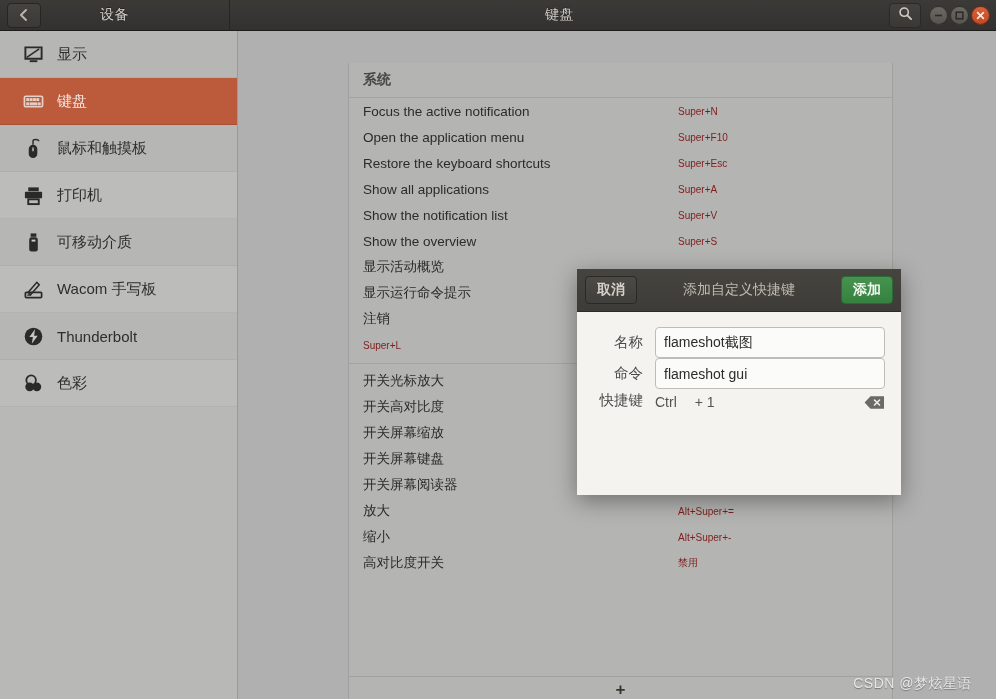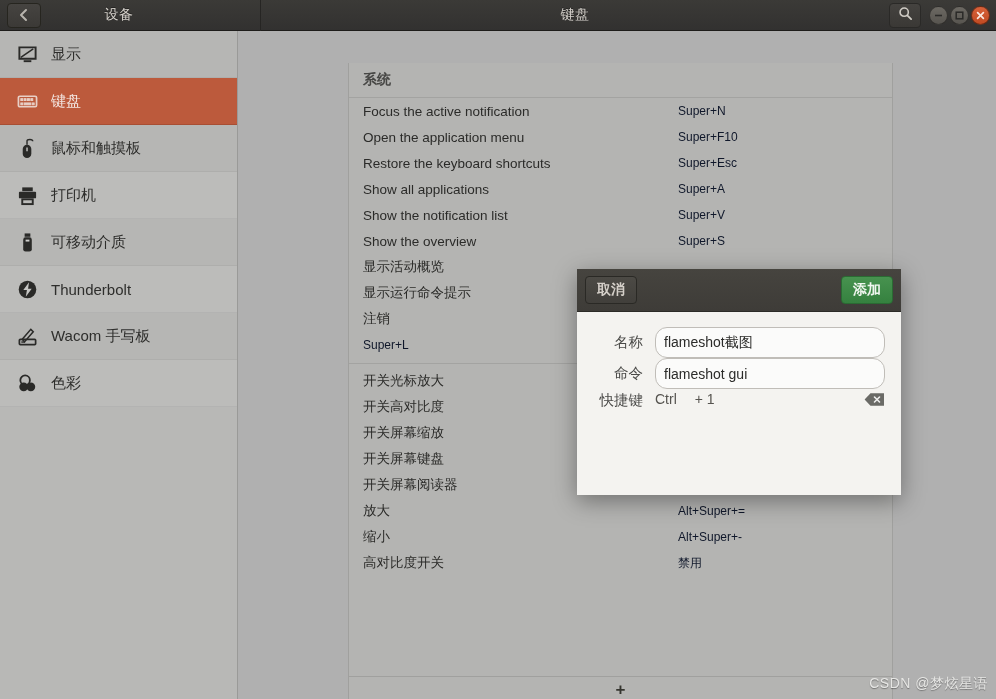--- a/index.html
+++ b/index.html
@@ -22,21 +22,21 @@
   .titlebar {
     position: absolute;
     left: 0; top: 0;
     width: 996px; height: 31px;
     background: linear-gradient(#3b3a37, #323130);
     border-bottom: 1px solid #1d1c1a;
     display: flex;
     align-items: center;
   }
   .tb-left {
-    width: 261px; height: 31px;
+    width: 230px; height: 31px;
     position: relative;
     display: flex; align-items: center;
     border-right: 1px solid #262523;
   }
   .back-btn {
     position: absolute;
     left: 7px; top: 3px;
     width: 34px; height: 25px;
     border: 1px solid #26251f;
     border-radius: 4px;
@@ -98,21 +98,21 @@
     position: absolute;
     left: 0; top: 31px;
     width: 238px; height: 668px;
     background: #b8b8b6;
     border-right: 1px solid #9a9a98;
     overflow: hidden;
   }
   .side-item {
     height: 47px;
     display: flex; align-items: center;
-    padding-left: 14px;
+    padding-left: 20px;
     cursor: pointer;
     border-bottom: 1px solid rgba(0,0,0,0.045);
   }
   .side-item:nth-child(odd) { background: #b6b6b4; }
   .side-item:nth-child(even) { background: #bcbcba; }
   .side-item.active {
     background: #bc5a3c;
     border-bottom: 1px solid #a84e33;
   }
   .side-icon {
@@ -169,22 +169,22 @@
   }
   .row-name {
     flex: 1;
     font-size: 13.5px;
     color: #2b2b29;
     white-space: nowrap;
     overflow: hidden;
   }
   .row-accel {
     width: 200px;
-    font-size: 12px;
-    color: #0f172a;
+    font-size: 10px;
+    color: #7f1d1d;
     white-space: nowrap;
   }
   .group-sep {
     height: 1px;
     background: #a3a3a1;
     margin: 5px 0 4px 0;
   }
   .add-bar {
     position: absolute;
     left: 109px; top: 645px;
@@ -257,29 +257,29 @@
     text-align: right;
     padding-right: 12px;
     font-size: 14.5px;
     color: #4a4a48;
   }
   .field-input {
     flex: 1;
     height: 31px;
     background: #fbfbfa;
     border: 1px solid #c0bdb8;
-    border-radius: 12px;
+    border-radius: 4px;
     padding: 0 8px;
     font-size: 14px;
     color: #2b2b29;
     font-family: "Liberation Sans", "DejaVu Sans", sans-serif;
     outline: none;
   }
   .accel-row {
-    display: flex; align-items: flex-start;
+    display: flex; align-items: flex-end;
     margin-top: 2px;
   }
   .accel-label {
     width: 62px;
     text-align: right;
     padding-right: 12px;
     font-size: 14.5px;
     color: #4a4a48;
   }
   .accel-mod {
@@ -292,21 +292,21 @@
   .accel-clear {
     margin-left: auto;
     width: 22px; height: 16px;
     display: flex; align-items: center; justify-content: center;
     cursor: pointer;
   }
 
   
   .watermark {
     position: absolute;
-    right: 8px; bottom: 6px;
+    right: 24px; bottom: 6px;
     font-size: 14px;
     color: #e6e6e4;
     text-shadow: 0 1px 1px rgba(0,0,0,.35);
     letter-spacing: .5px;
     pointer-events: none;
   }
 </style>
 </head>
 <body>
 
@@ -413,39 +413,39 @@
               <rect x="8" y="1.5" width="6" height="3.5" fill="#2a2a28"></rect>
               <rect x="6.5" y="5.5" width="9" height="15" rx="2.5" fill="#2a2a28"></rect>
               <rect x="9" y="8" width="4" height="2" fill="#cfcfcd"></rect>
             </svg>
           </span>
           <span class="side-label">可移动介质</span>
         </div>
         <div class="side-item">
           <span class="side-icon" style="color: rgb(42, 42, 40);">
             <svg width="21" height="21" viewBox="0 0 22 22">
-              <circle cx="11" cy="11" r="9.2" fill="#2a2a28"></circle>
-              <path d="M12.6 3.5 L6.6 11.6 H10.4 L9.2 18.5 L15.4 10.2 H11.6 Z" fill="#c6c6c4"></path>
-            </svg>
-          </span>
-          <span class="side-label">Thunderbolt</span>
-        </div>
-        <div class="side-item">
-          <span class="side-icon" style="color: rgb(42, 42, 40);">
-            <svg width="21" height="21" viewBox="0 0 22 22">
               <rect x="2.5" y="14" width="17" height="5.5" rx="1" fill="none" stroke="#2a2a28" stroke-width="1.8"></rect>
               <path d="M5.5 14 L14.5 3.5 L17 6 L8 16.5 Z" fill="none" stroke="#2a2a28" stroke-width="1.6"></path>
               <line x1="4.5" y1="16.8" x2="8.5" y2="16.8" stroke="#2a2a28" stroke-width="1.5"></line>
             </svg>
           </span>
           <span class="side-label">Wacom 手写板</span>
         </div>
         <div class="side-item">
           <span class="side-icon" style="color: rgb(42, 42, 40);">
             <svg width="21" height="21" viewBox="0 0 22 22">
+              <circle cx="11" cy="11" r="9.2" fill="#2a2a28"></circle>
+              <path d="M12.6 3.5 L6.6 11.6 H10.4 L9.2 18.5 L15.4 10.2 H11.6 Z" fill="#c6c6c4"></path>
+            </svg>
+          </span>
+          <span class="side-label">Thunderbolt</span>
+        </div>
+        <div class="side-item">
+          <span class="side-icon" style="color: rgb(42, 42, 40);">
+            <svg width="21" height="21" viewBox="0 0 22 22">
               <circle cx="8.5" cy="7.5" r="5" fill="none" stroke="#2a2a28" stroke-width="1.9"></circle>
               <circle cx="7" cy="14.5" r="4.6" fill="#2a2a28"></circle>
               <circle cx="14.5" cy="14.5" r="4.6" fill="#2a2a28"></circle>
             </svg>
           </span>
           <span class="side-label">色彩</span>
         </div>
       </div>
     <div class="side-rest"></div>
   </div>
@@ -529,20 +529,21 @@
         </div>
     </div>
 
     <div class="add-bar">
       <span class="plus">+</span>
     </div>
 
     <div class="dialog">
       <div class="dlg-head">
         <div class="dlg-btn dlg-cancel">取消</div>
+        <div class="dlg-title">添加自定义快捷键</div>
         <div class="dlg-btn dlg-add">添加</div>
       </div>
 
       <div class="dlg-body">
         <div class="field-row">
           <div class="field-label">名称</div>
           <input class="field-input" type="text" value="flameshot截图" style="">
         </div>
 
         <div class="field-row">

